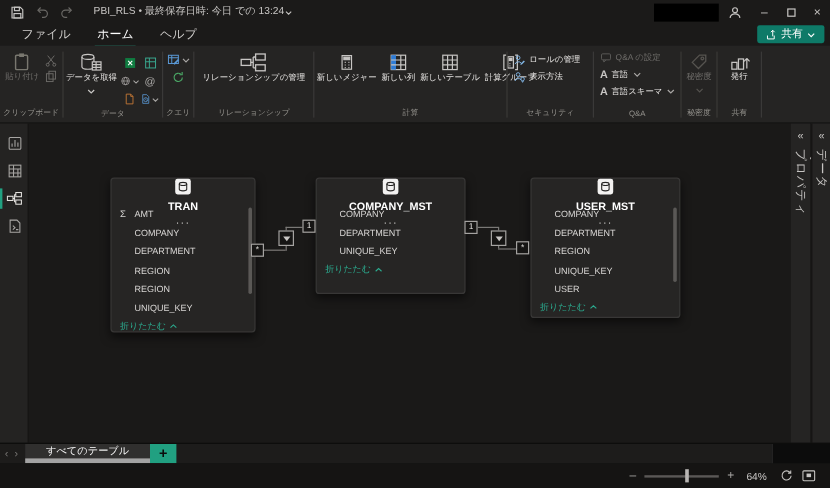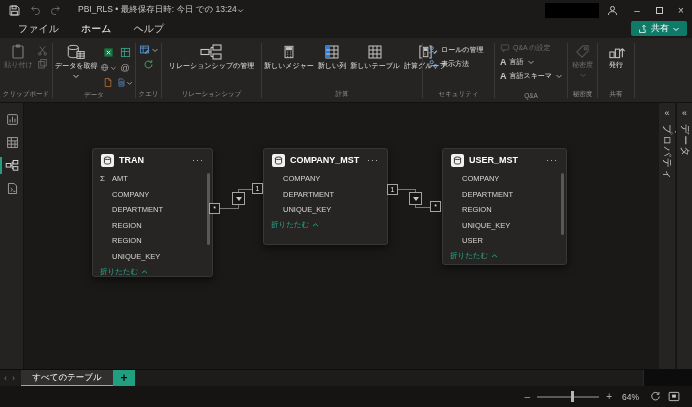--- a/index.html
+++ b/index.html
@@ -41,21 +41,21 @@
   .rb-collapse { position:absolute; right:10px; top:90px; }
 
   
   .left-rail { position:absolute; left:0; top:103px; width:24px; height:266px; background:#242322; border-right:1px solid #141312; }
   .rail-item { position:relative; width:24px; height:23px; display:flex; align-items:center; justify-content:center; }
   .rail-item.active::before { content:""; position:absolute; left:0; top:3px; bottom:3px; width:2px; background:#21a081; }
 
   
   .canvas { position:absolute; left:24px; top:103px; width:635px; height:266px; background:#1a1918; }
   .tcard { position:absolute; background:#262524; border:1px solid #383736; border-radius:3px; box-shadow:0 3px 8px rgba(0,0,0,.55); }
-  .tcard-head { height:22px; display:flex; align-items:center; gap:5px; padding:0 8px; }
+  .tcard-head { height:22px; display:flex; align-items:center; gap:5px; padding:0 14px;flex-direction:column; }
   .tbl-ic { width:13px; height:13px; background:#f3f2f1; border-radius:2px; display:flex; align-items:center; justify-content:center; flex:0 0 auto; }
   .tbl-name { font-size:9px; font-weight:bold; color:#fff; white-space:nowrap; flex:1; }
   .tbl-more { font-size:9px; color:#c8c6c4; letter-spacing:1px; line-height:6px; }
   .fld { display:flex; align-items:center; height:15.5px; font-size:7.5px; color:#d8d6d4; padding-left:7px; white-space:nowrap; }
   .fsig { width:12px; font-size:8px; color:#d8d6d4; flex:0 0 auto; }
   .collapse-link { display:flex; align-items:center; gap:3px; height:15px; padding-left:7px; font-size:7.5px; color:#2bab8f; }
   .tcard-scroll { position:absolute; right:2px; width:3px; background:#5a5856; border-radius:2px; }
 
   
   .rline { position:absolute; background:#7a7876; }
@@ -66,21 +66,21 @@
   
   .side-rail { position:absolute; top:103px; height:266px; width:16px; background:#252423; display:flex; flex-direction:column; align-items:center; padding-top:5px; }
   .rail-props { right:17px; }
   .rail-data  { right:0; border-left:1px solid #141312; }
   .expand-glyph { font-size:9px; color:#c8c6c4; line-height:10px; }
   .vtext { writing-mode:vertical-rl; text-orientation:sideways; font-size:10px; color:#c6c4c2; margin-top:6px; letter-spacing:1px; white-space:nowrap; }
 
   
   .tabstrip { position:absolute; left:0; top:369px; width:692px; height:17px; background:#1d1c1b; border-top:1px solid #0d0d0c; display:flex; align-items:stretch; }
   .tab-nav { display:flex; align-items:center; gap:5px; padding:0 6px 0 4px; color:#787674; font-size:9px; }
-  .view-tab { width:92px; background:#302f2e; border-bottom:1px solid #a3a3a3; color:#fff; font-size:8.5px; display:flex; align-items:center; justify-content:center; white-space:nowrap; }
+  .view-tab { width:104px; background:#302f2e; border-bottom:4px solid #a3a3a3; color:#fff; font-size:8.5px; display:flex; align-items:center; justify-content:center; white-space:nowrap; }
   .add-tab { width:22px; background:#21a081; color:#0b0b0b; font-size:12px; font-weight:bold; display:flex; align-items:center; justify-content:center; }
   .strip-corner { position:absolute; right:0; top:0; width:49px; height:17px; background:#0c0c0c; border-left:1px solid #2a2928; }
 
   
   .statusbar { position:absolute; left:0; top:386px; width:692px; height:21px; background:#151413; display:flex; align-items:center; justify-content:flex-end; padding-right:12px; gap:7px; }
   .zoom-sign { font-size:10px; color:#a8a6a4; }
   .zoom-track { position:relative; width:62px; height:2px; background:#5a5856; }
   .zoom-thumb { position:absolute; left:55%; top:-4.5px; width:3px; height:11px; background:#b8b6b4; }
   .zoom-pct { font-size:8.5px; color:#c8c6c4; margin-left:3px; }
 

